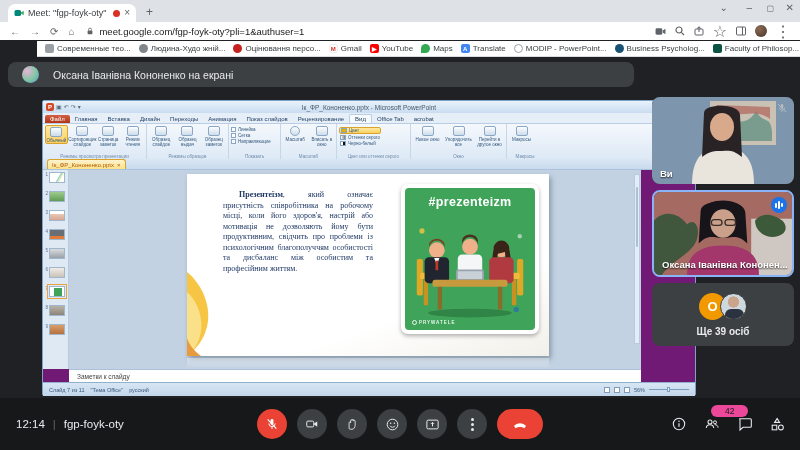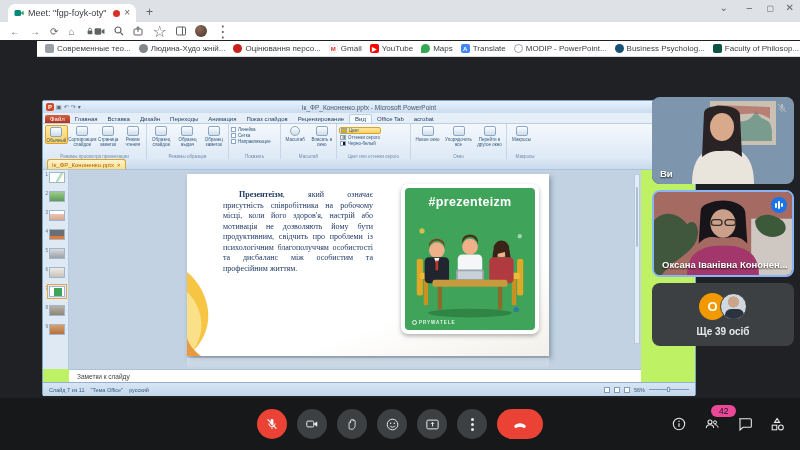--- a/index.html
+++ b/index.html
@@ -34,21 +34,21 @@
   .bmi8{background:#1a5276; border-radius:50%;} .bmi9{background:#0b5345;}
   .bmi10{background:#c0392b; border-radius:50%;}
   .bm-chevron { position:absolute; right:6px; font-size:9px; color:#5f6368; }
 
   
   #banner { position:absolute; left:8px; top:62px; width:626px; height:25px; background:#3c4043; border-radius:8px; display:flex; align-items:center; }
   .banner-avatar { width:17px; height:17px; border-radius:50%; margin-left:14px; background:radial-gradient(circle at 30% 30%, #e8b4d8, #7fc7a4 55%, #5f8fd0); }
   .banner-text { font-size:10.5px; color:#e8eaed; margin-left:14px; }
 
   
-  #ppt { position:absolute; left:42px; top:100px; width:654px; height:296px; background:#bef264; border:1px solid #7ba2c7; border-radius:2px; font-family:"Liberation Sans", sans-serif; }
+  #ppt { position:absolute; left:42px; top:100px; width:654px; height:296px; background:#701a75; border:1px solid #7ba2c7; border-radius:2px; font-family:"Liberation Sans", sans-serif; }
   #ppt-titlebar { position:absolute; left:0; top:0; width:100%; height:12px; background:linear-gradient(#e9f2fb,#c9dcf0); display:flex; align-items:center; }
   .qat { display:flex; align-items:center; gap:2px; margin-left:3px; }
   .ppt-logo { width:8px; height:8px; background:#d24726; border-radius:2px; color:#fff; font-size:6px; font-weight:bold; display:flex; align-items:center; justify-content:center; }
   .qat-ic { font-size:6px; color:#5b6a7a; line-height:6px; }
   .ppt-title { position:absolute; left:0; right:0; text-align:center; font-size:6.5px; color:#4a5a6a; }
   .ppt-winctl { position:absolute; right:3px; top:2px; display:flex; gap:4px; font-size:6px; color:#5b6a7a; }
 
   #ppt-tabs { position:absolute; left:0; top:12px; width:100%; height:11px; background:#e6eef8; display:flex; align-items:flex-end; border-bottom:1px solid #b9cde4; }
   .ptab { font-size:6px; color:#1e3c5f; padding:1px 5px; white-space:nowrap; }
   .ptab-file { background:linear-gradient(#d26045,#b03518); color:#fff; border-radius:2px 2px 0 0; margin-left:2px; }
@@ -123,21 +123,21 @@
   .meta { position:absolute; left:16px; top:0; height:52px; display:flex; align-items:center; gap:8px; color:#e8eaed; font-size:11.5px; }
   .meta-div { color:#5f6368; }
   #controls { position:absolute; left:0; right:0; top:0; height:52px; display:flex; align-items:center; justify-content:center; gap:10px; }
   .ctl { width:30px; height:30px; border-radius:50%; background:#3c4043; display:flex; align-items:center; justify-content:center; }
   .ctl-red { background:#ea4335; }
   .ctl-end { width:46px; height:30px; border-radius:15px; background:#ea4335; display:flex; align-items:center; justify-content:center; }
   .dots3 { display:flex; flex-direction:column; gap:2px; }
   .dots3 i { width:3px; height:3px; border-radius:50%; background:#e8eaed; }
   #rightctl { position:absolute; right:14px; top:0; height:52px; display:flex; align-items:center; gap:16px; }
   .ric { position:relative; display:flex; align-items:center; justify-content:center; }
-  .count-badge { position:absolute; top:-11px; left:8px; background:#ec4899; color:#17181a; font-size:8.5px; border-radius:7px; padding:0 8px; line-height:12px;text-align:center; }
+  .count-badge { position:absolute; top:-11px; left:8px; background:#ec4899; color:#17181a; font-size:8.5px; border-radius:7px; padding:0 14px; line-height:12px;text-align:center; }
 </style>
 </head>
 <body>
 
 <div id="page">
 
   <div id="tabstrip">
     <div class="tab">
       <svg width="10" height="10" viewBox="0 0 10 10">
           <rect x="0.5" y="2" width="6.5" height="6" rx="1.5" fill="#00897b"></rect>
@@ -156,20 +156,21 @@
 
   <div id="urlrow">
     <span class="navic">←</span>
     <span class="navic">→</span>
     <span class="navic">⟳</span>
     <span class="navic">⌂</span>
     <svg class="lock" viewBox="0 0 10 10">
         <rect x="2" y="4.5" width="6" height="4.5" rx="1" fill="#5f6368"></rect>
         <path d="M3.2 4.5 V3.2 a1.8 1.8 0 0 1 3.6 0 V4.5" fill="none" stroke="#5f6368" stroke-width="1"></path>
       </svg>
+    <span class="url">meet.google.com/fgp-foyk-oty?pli=1&amp;authuser=1</span>
     <span class="urlic">
         <svg width="11" height="9" viewBox="0 0 12 10">
           <rect x="0.5" y="1.5" width="7.5" height="7" rx="1.5" fill="#5f6368"></rect>
           <path d="M8.5 4 L11.5 2 V8 L8.5 6 Z" fill="#5f6368"></path>
         </svg>
       </span>
     <span class="urlic">
         <svg width="10" height="10" viewBox="0 0 10 10">
           <circle cx="4" cy="4" r="3" fill="none" stroke="#5f6368" stroke-width="1.2"></circle>
           <line x1="6.3" y1="6.3" x2="9" y2="9" stroke="#5f6368" stroke-width="1.2"></line>
@@ -233,20 +234,24 @@
         <span class="bmi bmi9"></span>
         <span class="bm-label">Faculty of Philosop...</span>
       </div>
     <div class="bm">
         <span class="bmi bmi10"></span>
         <span class="bm-label">Must have. Must re...</span>
       </div>
     <span class="bm-chevron">»</span>
   </div>
 
+  <div id="banner">
+    <span class="banner-avatar"></span>
+    <span class="banner-text">Оксана Іванівна Кононенко на екрані</span>
+  </div>
 
   <div id="ppt">
     <div id="ppt-titlebar">
       <div class="qat">
         <span class="ppt-logo">P</span>
         <span class="qat-ic">▣</span>
         <span class="qat-ic">↶</span>
         <span class="qat-ic">↷</span>
         <span class="qat-ic">▾</span>
       </div>
@@ -541,20 +546,25 @@
 
   <div class="tile" id="tile-others">
     <div class="others-avatars">
       <span class="av-orange">O</span>
       <span class="av-photo"></span>
     </div>
     <span class="others-label">Ще 39 осіб</span>
   </div>
 
   <div id="bottombar">
+    <div class="meta">
+      <span>12:14</span>
+      <span class="meta-div">|</span>
+      <span>fgp-foyk-oty</span>
+    </div>
 
     <div id="controls">
       <span class="ctl ctl-red">
         <svg width="14" height="14" viewBox="0 0 24 24">
           <rect x="9.5" y="3.5" width="5" height="10" rx="2.5" fill="#fff"></rect>
           <path d="M6.5,11 a5.5,5.5 0 0 0 11,0" fill="none" stroke="#fff" stroke-width="1.6"></path>
           <line x1="12" y1="16.5" x2="12" y2="20.5" stroke="#fff" stroke-width="1.6"></line>
           <line x1="4.5" y1="4" x2="19.5" y2="20" stroke="#fff" stroke-width="2"></line>
         </svg>
       </span>

